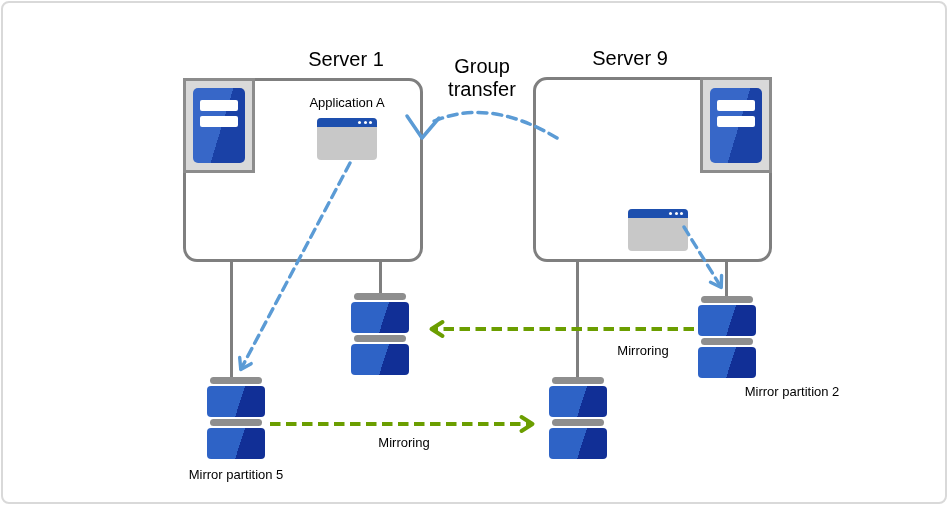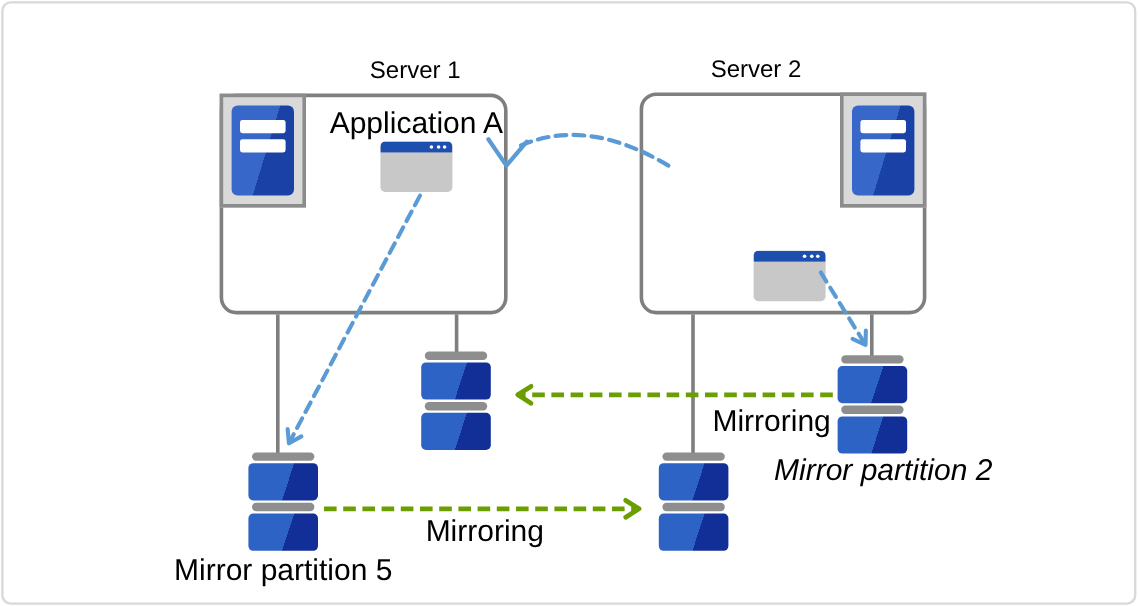--- a/index.html
+++ b/index.html
@@ -65,30 +65,30 @@
     height:9px;background:var(--app-titlebar,#1d4fae);
     display:flex;align-items:center;justify-content:flex-end;gap:2.5px;padding-right:5px;
   }
   .app-dot{width:3px;height:3px;border-radius:50%;background:#fff;flex:0 0 auto;}
   
   .label{
     position:absolute;color:var(--text,#000);white-space:nowrap;
     transform:translateX(-50%);z-index:6;
   }
   .lbl-20{font-size:20px;line-height:23px;}
-  .lbl-19{font-size:25px;line-height:22px;}
+  .lbl-19{font-size:13px;line-height:22px;}
   #server1-label{left:346px;top:48px;}
   #server2-label{left:630px;top:47px;}
   #group-transfer-label{left:482px;top:55px;text-align:center;}
   #app-a-label{left:347px;top:92px;}
   #app-b-label{left:687px;top:185px;}
   #mirroring-top-label{left:643px;top:340px;}
   #mirroring-bottom-label{left:404px;top:432px;}
   #mp1-label{left:236px;top:464px;}
-  #mp2-label{left:736px;top:381px;font-style:italic;}
+  #mp2-label{left:792px;top:381px;}
   
   svg.overlay{position:absolute;left:0;top:0;z-index:5;pointer-events:none;}
   .stroke-blue{stroke:var(--arrow-blue,#5b9bd5);fill:none;}
   .stroke-green{stroke:var(--arrow-green,#6b9e00);fill:none;}
 </style>
 </head>
 <body>
 
 <div class="canvas">
 
@@ -173,20 +173,24 @@
     <path class="stroke-blue" d="M 350 163 L 241 369" stroke-width="3.4" stroke-dasharray="9 6" stroke-linecap="round" marker-end="url(#chevBlue)"></path>
 
     <path class="stroke-blue" d="M 684 227 L 721 287" stroke-width="3.4" stroke-dasharray="9 6" stroke-linecap="round" marker-end="url(#chevBlue)"></path>
 
     <path class="stroke-green" d="M 694 329 L 432 329" stroke-width="4" stroke-dasharray="10.5 5.5" marker-end="url(#chevGreen)"></path>
 
     <path class="stroke-green" d="M 270 424 L 532 424" stroke-width="4" stroke-dasharray="10.5 5.5" marker-end="url(#chevGreen)"></path>
   </svg>
 
   <div class="label lbl-20" id="server1-label">Server 1</div>
-  <div class="label lbl-20" id="server2-label">Server 2</div>
+  <div class="label lbl-20" id="server2-label">Server 9</div>
+  <div class="label lbl-20" id="group-transfer-label">
+    <div>Group</div>
+    <div>transfer</div>
+  </div>
   <div class="label lbl-19" id="app-a-label">Application A</div>
   <div class="label lbl-19" id="mirroring-top-label">Mirroring</div>
   <div class="label lbl-19" id="mirroring-bottom-label">Mirroring</div>
   <div class="label lbl-19" id="mp1-label">Mirror partition 5</div>
   <div class="label lbl-19" id="mp2-label">Mirror partition 2</div>
 
 </div>
 
 </body></html>

